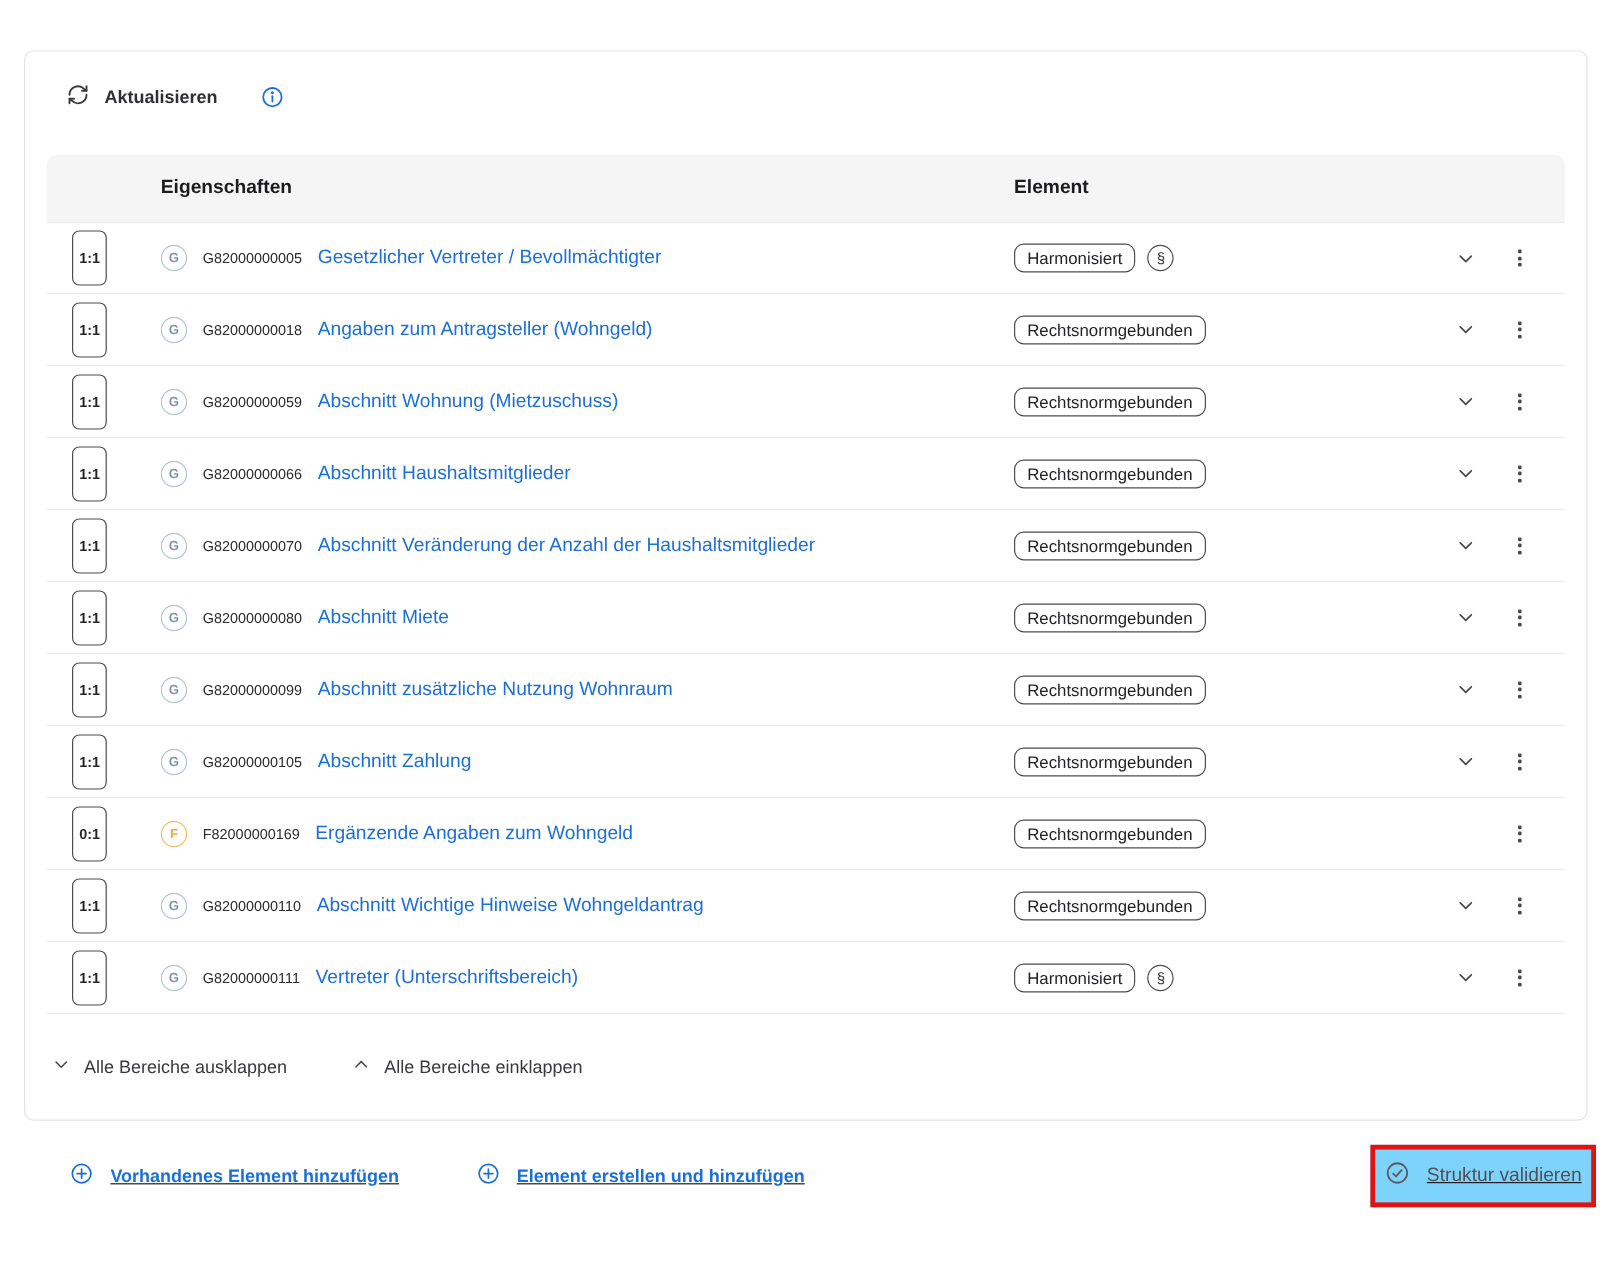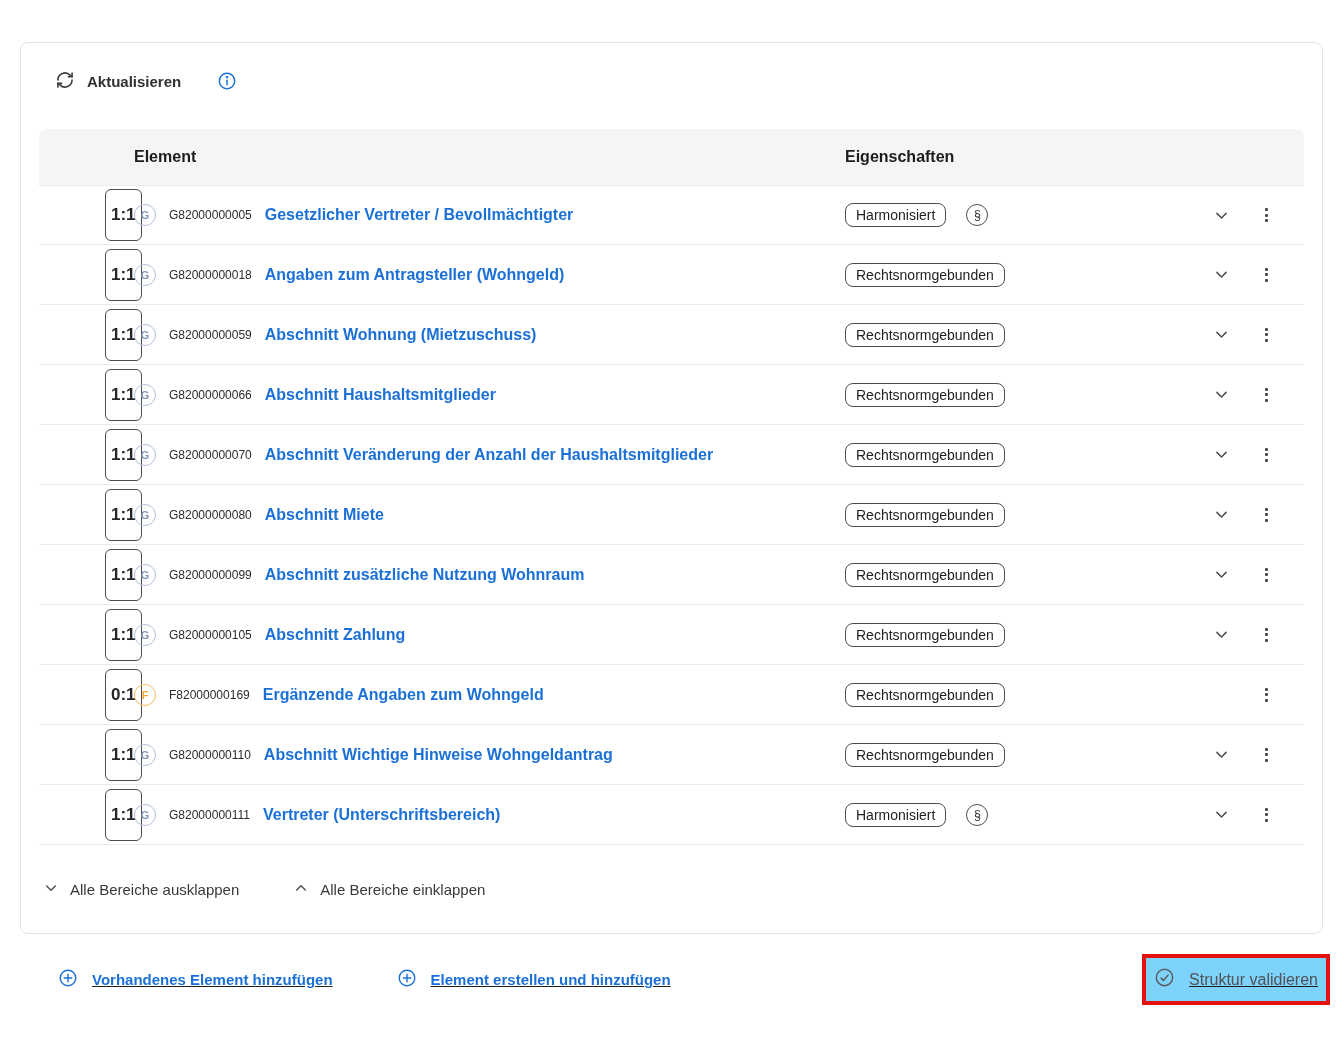--- a/index.html
+++ b/index.html
@@ -4,21 +4,21 @@
 <style>
   :root{
     --link:#1a70d6; --red:#e3120f; --type-g:#8294bb; --type-f:#f0a93c;
     --ink:#1f1f22; --gray:#4a4a4e; --soft:#5c5c60; --hairline:#ececee;
     --card-border:#e3e3e5; --head-bg:#f5f5f6;
   }
   *{box-sizing:border-box; margin:0; padding:0;}
   html,body{width:1344px; height:1053px; background:#fff; overflow:hidden;
     font-family:"Liberation Sans","DejaVu Sans",sans-serif; color:var(--ink);}
   button{font-family:inherit; background:none; border:none; cursor:pointer; color:inherit;}
-  a{text-decoration:none; cursor:pointer;font-weight:bold;}
+  a{text-decoration:none; cursor:pointer;}
 
   .page{padding:16px 0 0 20px;}
   .page-title{font-size:21px; font-weight:700; letter-spacing:.2px;}
 
   .card{margin-top:26px; width:1303px; border:1px solid var(--card-border);
     border-radius:8px; background:#fff;}
 
   
   .toolbar{display:flex; align-items:center; padding:24px 0 0 34px; height:52px;}
   .refresh-btn{display:flex; align-items:center; gap:12px; font-size:15px;
@@ -31,31 +31,31 @@
   .table{margin:34px 18px 0 18px;}
   .grid-row{display:grid; grid-template-columns:95px 711px 354px 45px 45px;
     align-items:center;}
   .thead{height:56px; background:var(--head-bg); border-radius:8px 8px 0 0;}
   .th{font-size:16px; font-weight:700; color:#1c1c1f;}
 
   .trow{height:60px; border-bottom:1px solid var(--hairline);}
   .trow:first-child{border-top:1px solid var(--hairline);}
   .col-card{padding-left:21px;}
   .card-badge{display:inline-block; border:1.5px solid #4d4d51; border-radius:6px;
-    padding:15px 5px; font-size:17px; font-weight:700; color:#26262a; background:#fff;margin-left:45px;}
+    padding:15px 5px; font-size:12px; font-weight:700; color:#26262a; background:#fff;}
   .col-el{display:flex; align-items:center; gap:13px; overflow:hidden;
     padding-right:26px; white-space:nowrap;}
   .type-icon{flex:0 0 auto; width:22px; height:22px; border-radius:50%;
     display:flex; align-items:center; justify-content:center;
     font-size:11px; font-weight:600; border:1px solid;}
   .type-G{border-color:#b3c0da; color:var(--type-g);}
   .type-F{border-color:#f3bd5e; color:var(--type-f);}
   .el-id{font-size:12px; color:#2b2b2e; flex:0 0 auto;}
   .el-link{font-size:16px; color:var(--link); overflow:hidden; min-width:0;}
-  .col-props{display:flex; align-items:center; gap:20px;}
+  .col-props{display:flex; align-items:center; gap:10px;}
   .prop-badge{border:1.5px solid #4d4d51; border-radius:8px; padding:3px 10px;
     font-size:14px; font-weight:500; color:#222226; background:#fff; white-space:nowrap;}
   .para-icon{width:22px; height:22px; border:1.3px solid #4d4d51; border-radius:50%;
     display:flex; align-items:center; justify-content:center; font-size:12.5px; color:#2c2c30;}
   .icon-btn{display:flex; align-items:center; justify-content:center; width:100%; height:100%;}
   .icon-btn svg{width:17px; height:17px; stroke:#4a4a4e;}
   .kebab{display:flex; flex-direction:column; gap:2.5px; align-items:center;}
   .kebab i{width:3px; height:3px; background:#4a4a4e; border-radius:1px;}
 
   
@@ -102,22 +102,22 @@
           <circle cx="12" cy="12" r="9.2"></circle>
             <line x1="12" y1="11" x2="12" y2="16.4"></line>
           <circle cx="12" cy="7.6" r="0.6" fill="currentColor"></circle>
         </svg>
       </button>
     </div>
 
     <div class="table">
       <div class="grid-row thead">
         <div class="col-card"></div>
+        <div class="th">Eigenschaften</div>
         <div class="th">Element</div>
-        <div class="th">Eigenschaften</div>
         <div></div>
           <div></div>
       </div>
 
       <div id="rows">
   <div class="grid-row trow">
     <div class="col-card">
       <span class="card-badge">1:1</span>
     </div>
     <div class="col-el">

